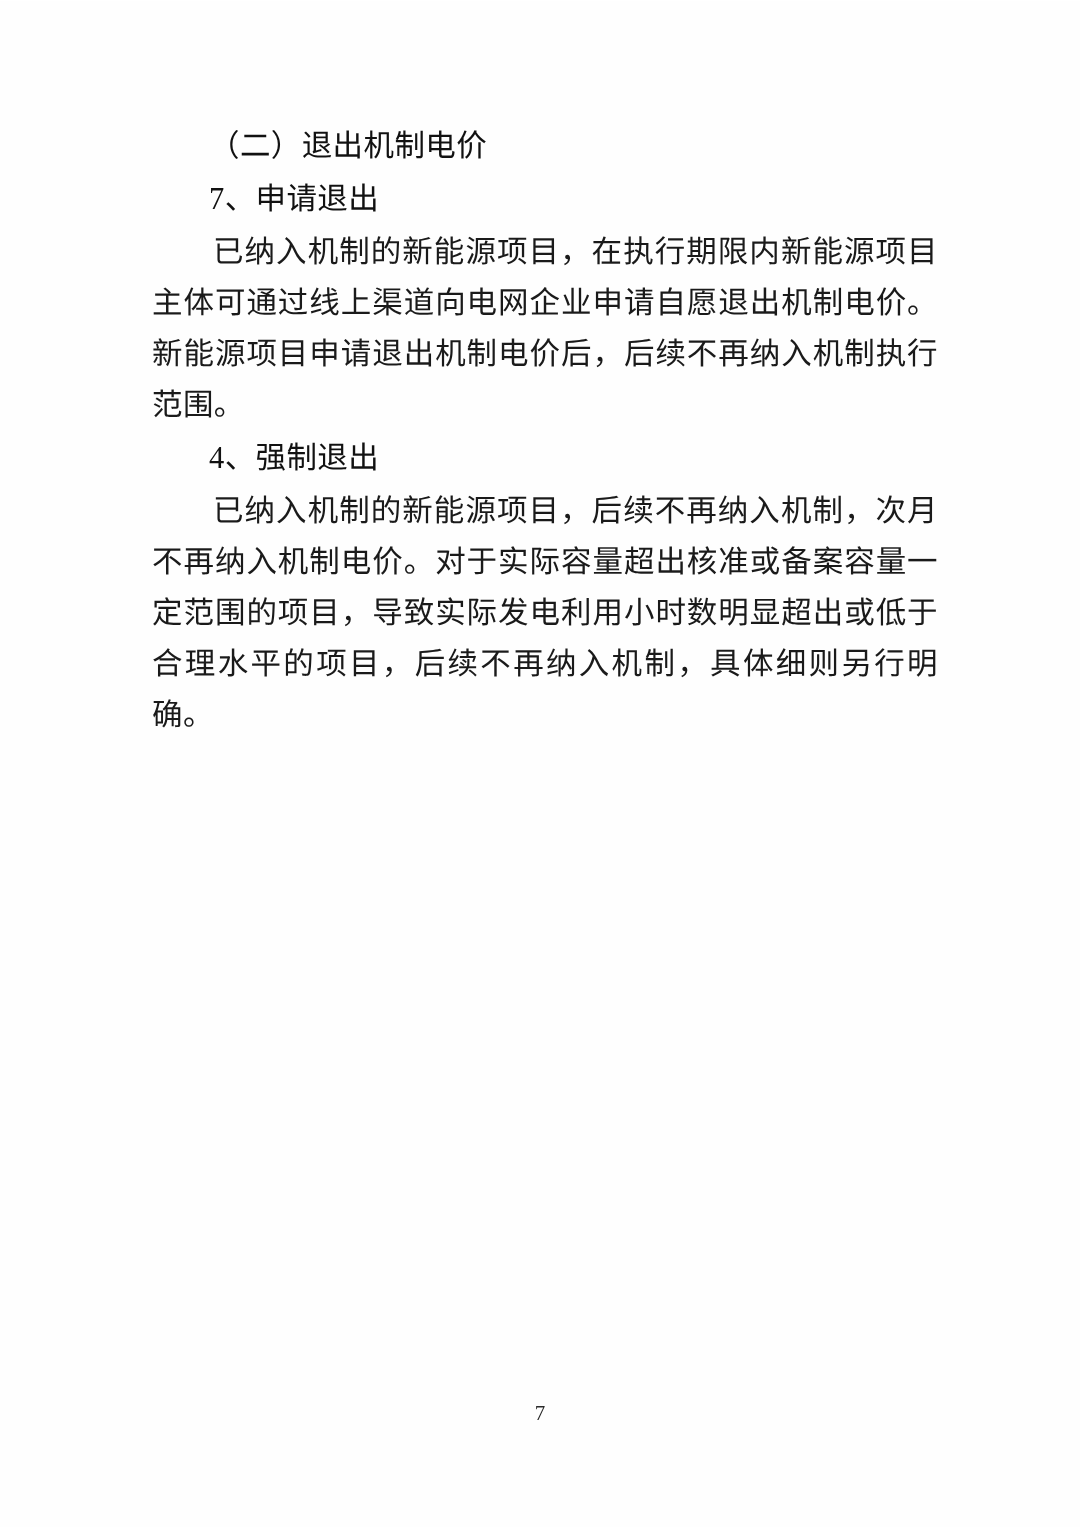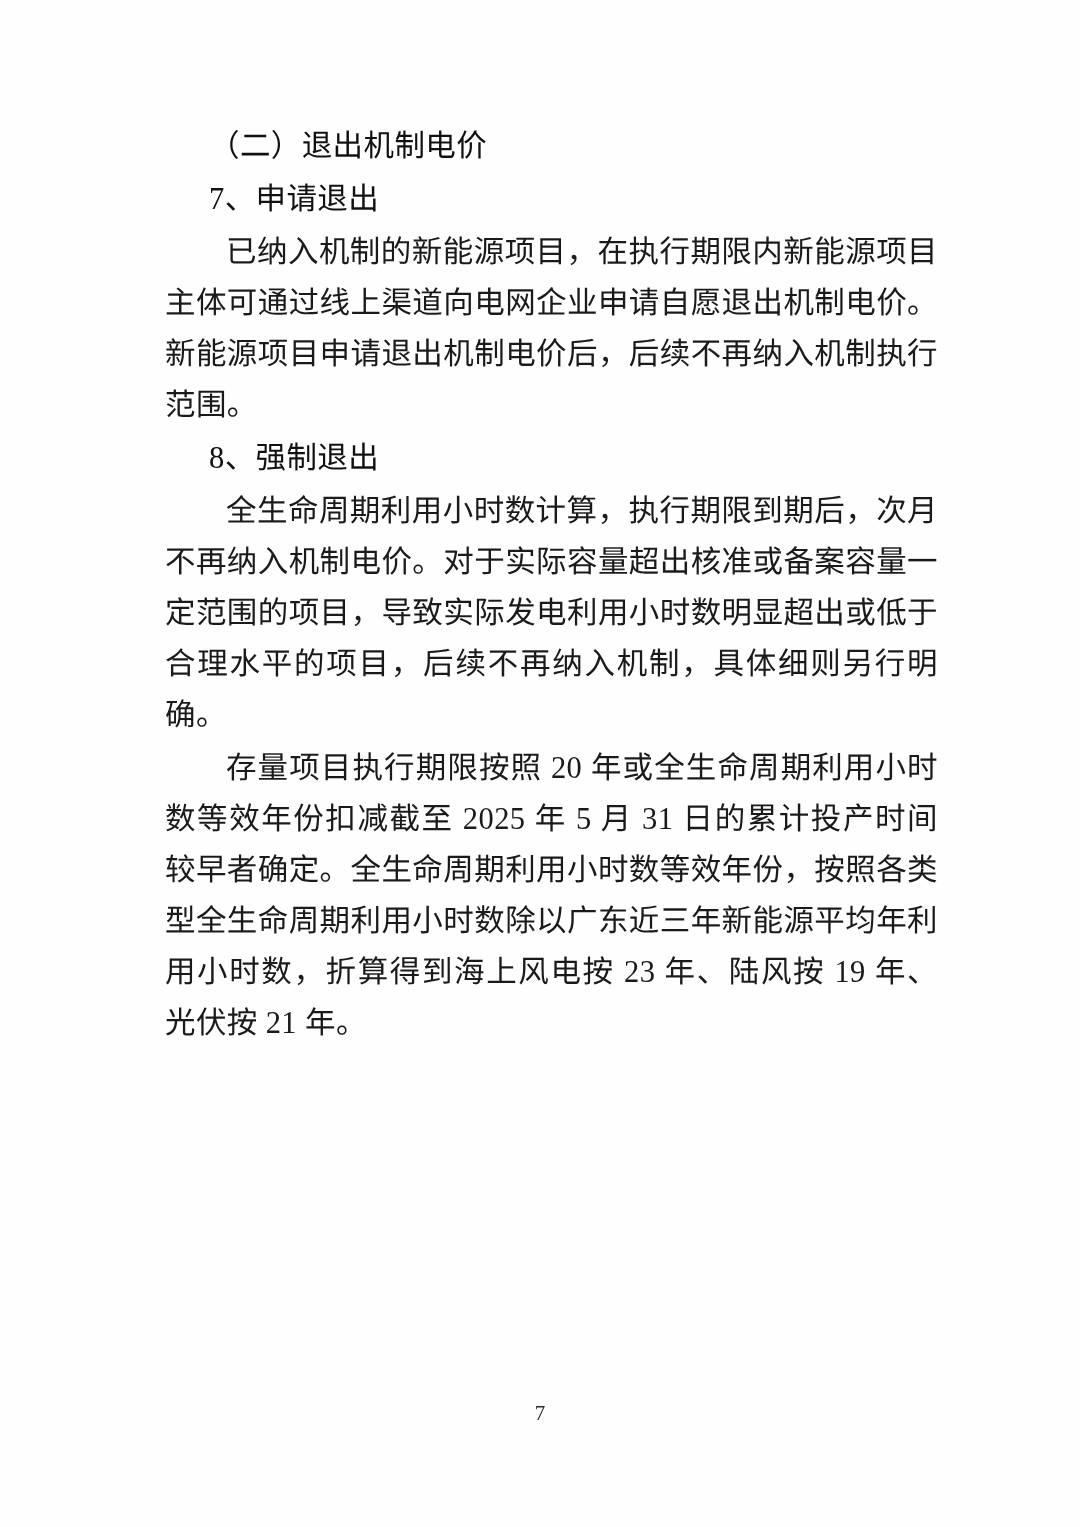--- a/index.html
+++ b/index.html
@@ -29,21 +29,21 @@
     left: 148px;
     top: 120px;
     width: 790px;
   }
   .para {
     font-size: 30.5px;
     line-height: 51px;
     letter-spacing: 0.4px;
     text-align: justify;
     text-justify: inter-ideograph;
-    margin: 0 0 2px 17px;
+    margin: 0 0 2px 4px;
     text-indent: 2em;
     font-family: "Liberation Serif", "DejaVu Serif", serif;
     color: #1a1a1a;
   }
   .heading {
     font-size: 30.5px;
     line-height: 51px;
     letter-spacing: 0.4px;
     margin: 0 0 2px 0;
     text-indent: 2em;
@@ -66,23 +66,22 @@
 
 <div class="page">
   <div class="content">
 
     <p class="heading">（二）退出机制电价</p>
 
     <p class="heading">7、申请退出</p>
 
     <p class="para">已纳入机制的新能源项目，在执行期限内新能源项目主体可通过线上渠道向电网企业申请自愿退出机制电价。新能源项目申请退出机制电价后，后续不再纳入机制执行范围。</p>
 
-    <p class="heading">8、强制退出</p>
+    <p class="heading">4、强制退出</p>
 
-    <p class="para">全生命周期利用小时数计算，执行期限到期后，次月不再纳入机制电价。对于实际容量超出核准或备案容量一定范围的项目，导致实际发电利用小时数明显超出或低于合理水平的项目，后续不再纳入机制，具体细则另行明确。</p>
+    <p class="para">已纳入机制的新能源项目，后续不再纳入机制，次月不再纳入机制电价。对于实际容量超出核准或备案容量一定范围的项目，导致实际发电利用小时数明显超出或低于合理水平的项目，后续不再纳入机制，具体细则另行明确。</p>
 
 
-    <p class="para">存量项目执行期限按照 20 年或全生命周期利用小时数等效年份扣减截至 2025 年 5 月 31 日的累计投产时间较早者确定。全生命周期利用小时数等效年份，按照各类型全生命周期利用小时数除以广东近三年新能源平均年利用小时数，折算得到海上风电按 23 年、陆风按 19 年、光伏按 21 年。</p>
 
   </div>
 
   <div class="page-number">7</div>
 </div>
 
 </body></html>

